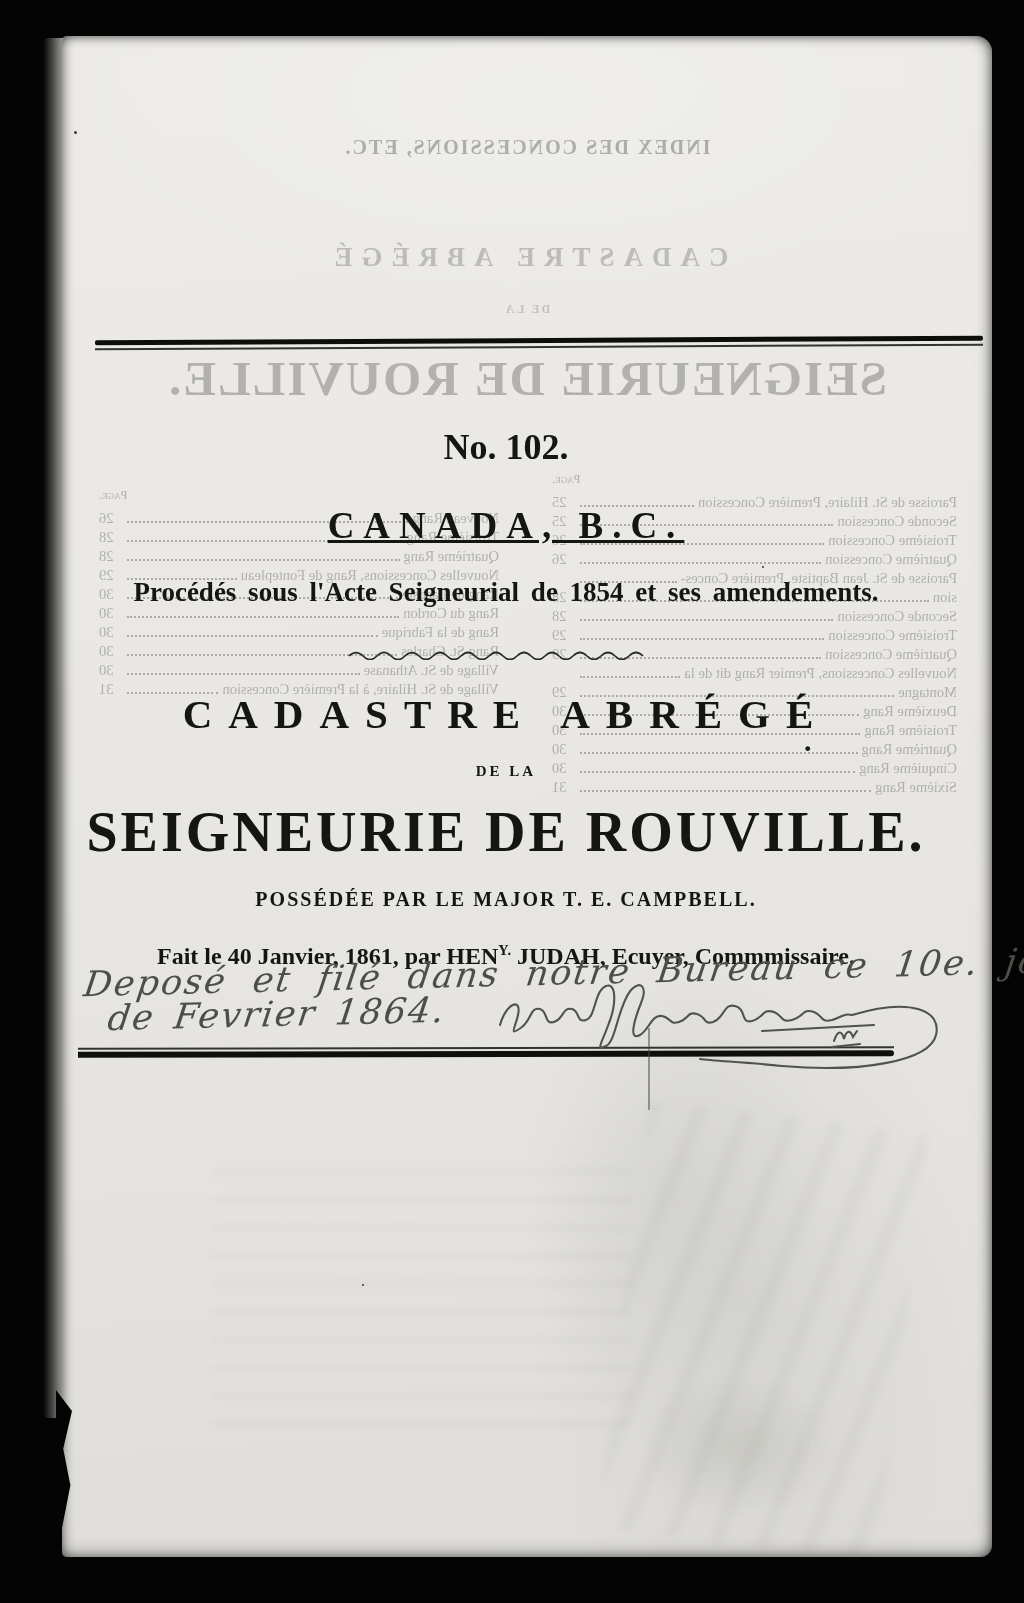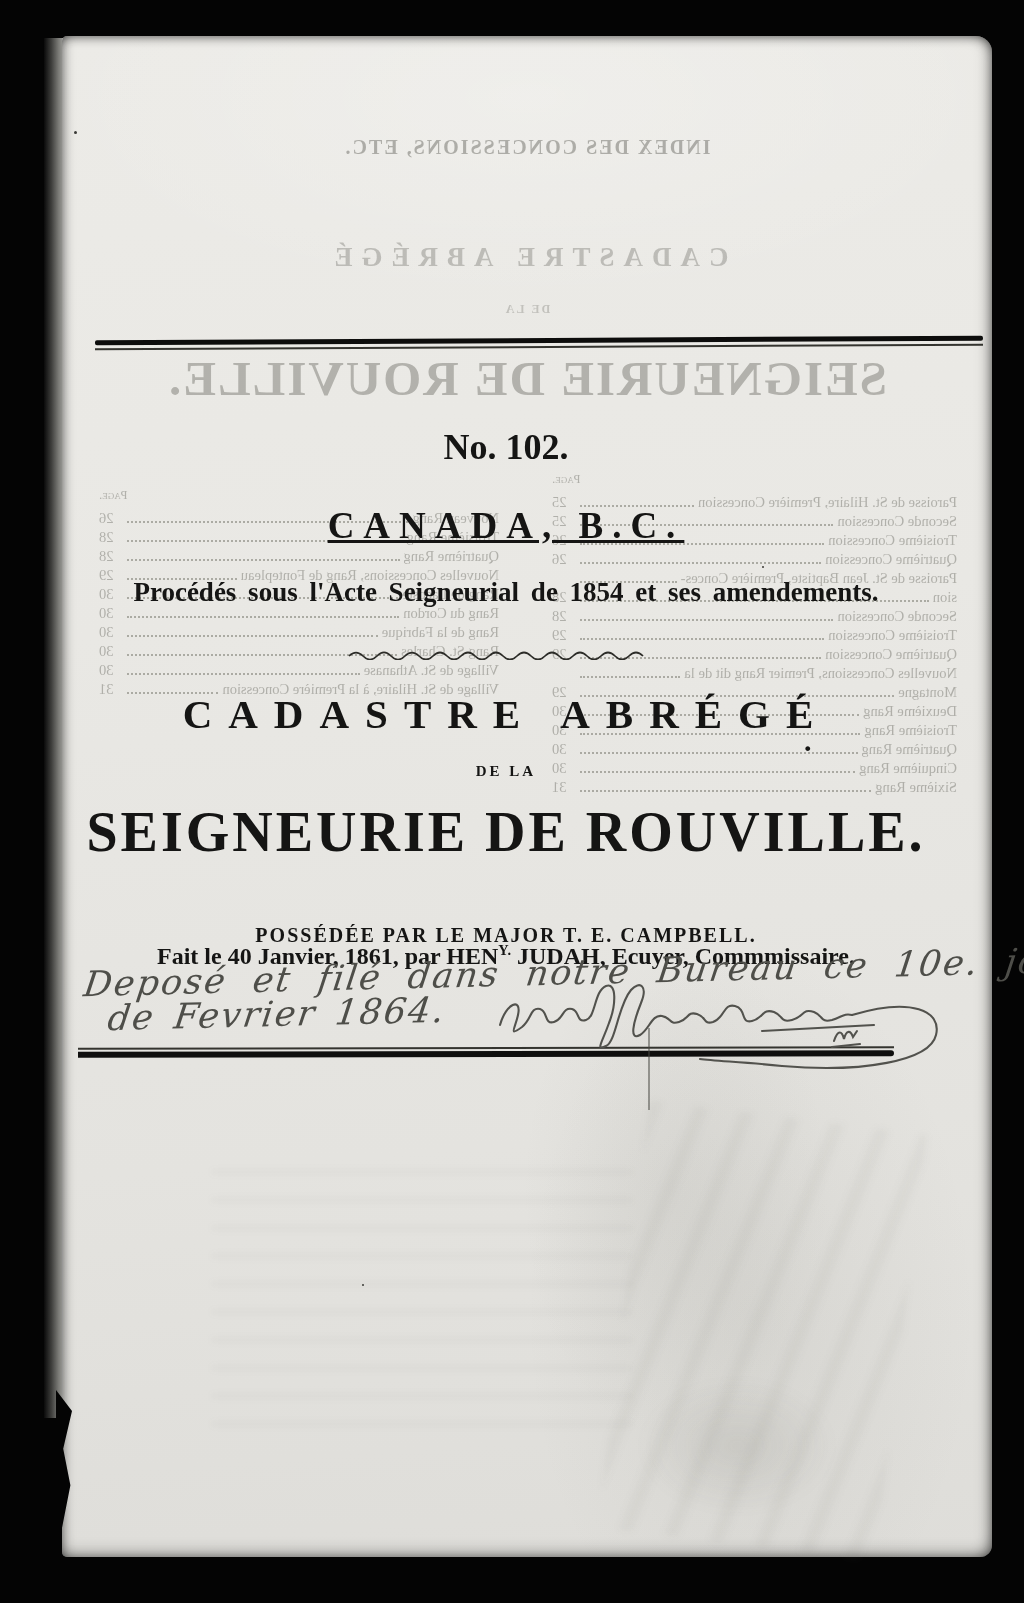--- a/index.html
+++ b/index.html
@@ -51,21 +51,21 @@
   
   .printed { position:absolute; left:-30px; top:0; width:930px; color:#151514; }
   .printed .line { position:absolute; left:18px; right:0; text-align:center; font-weight:bold; white-space:nowrap; }
   .no102      { top:390px; font-size:36px; }
   .canada     { top:468px; font-size:37px; letter-spacing:9px;text-decoration:underline; }
   .act        { top:541px; font-size:27px; word-spacing:5px; }
   .cadastre   { top:654px; font-size:41px; letter-spacing:16px; }
   .title-period { position:absolute; left:772px; top:688px; font-size:30px; font-weight:bold; }
   .dela       { top:727px; font-size:15px; letter-spacing:3px; }
   .seigneurie { top:764px; font-size:56px; letter-spacing:3px; }
-  .possede    { top:852px; font-size:20px; letter-spacing:2px;margin-top:36px; }
+  .possede    { top:852px; font-size:20px; letter-spacing:2px; }
   .fait       { top:906px; font-size:24px; }
   .fait sup   { font-size:60%; vertical-align:super; }
   .squiggle   { position:absolute; left:0; right:0; top:610px; text-align:center; }
 
   
   .rule-top { position:absolute; left:33px; top:302px; width:888px; transform:rotate(-0.3deg); }
   .rule-top .thick { height:5px; background:#0d0d0c; border-radius:2px; }
   .rule-top .gap { height:3px; }
   .rule-top .thin { height:2px; background:#34342f; }
   .rule-bottom { position:absolute; left:16px; top:1011px; width:816px; transform:rotate(-0.12deg); }

